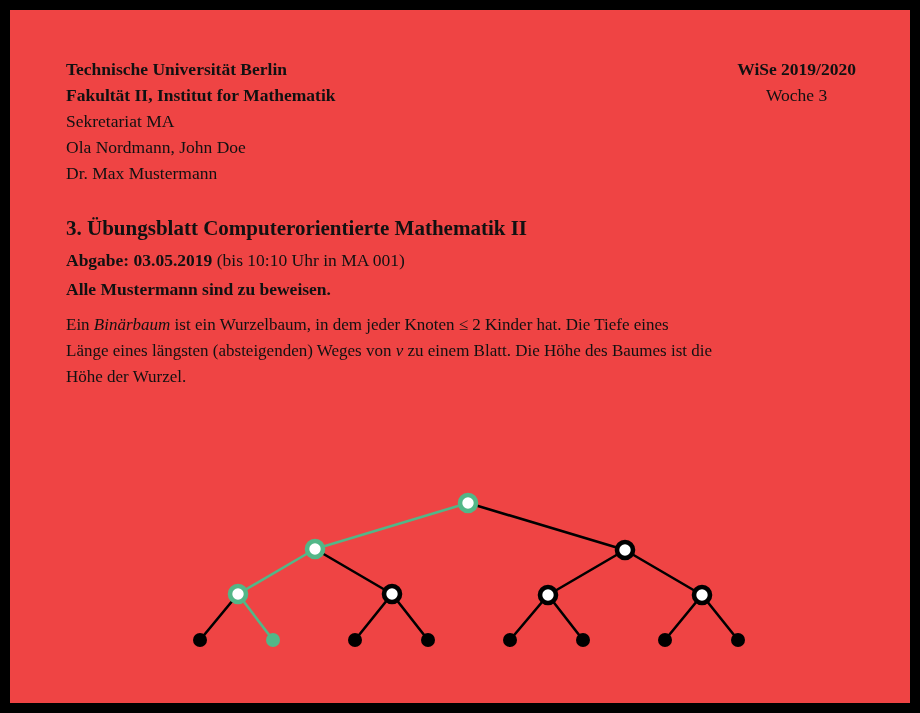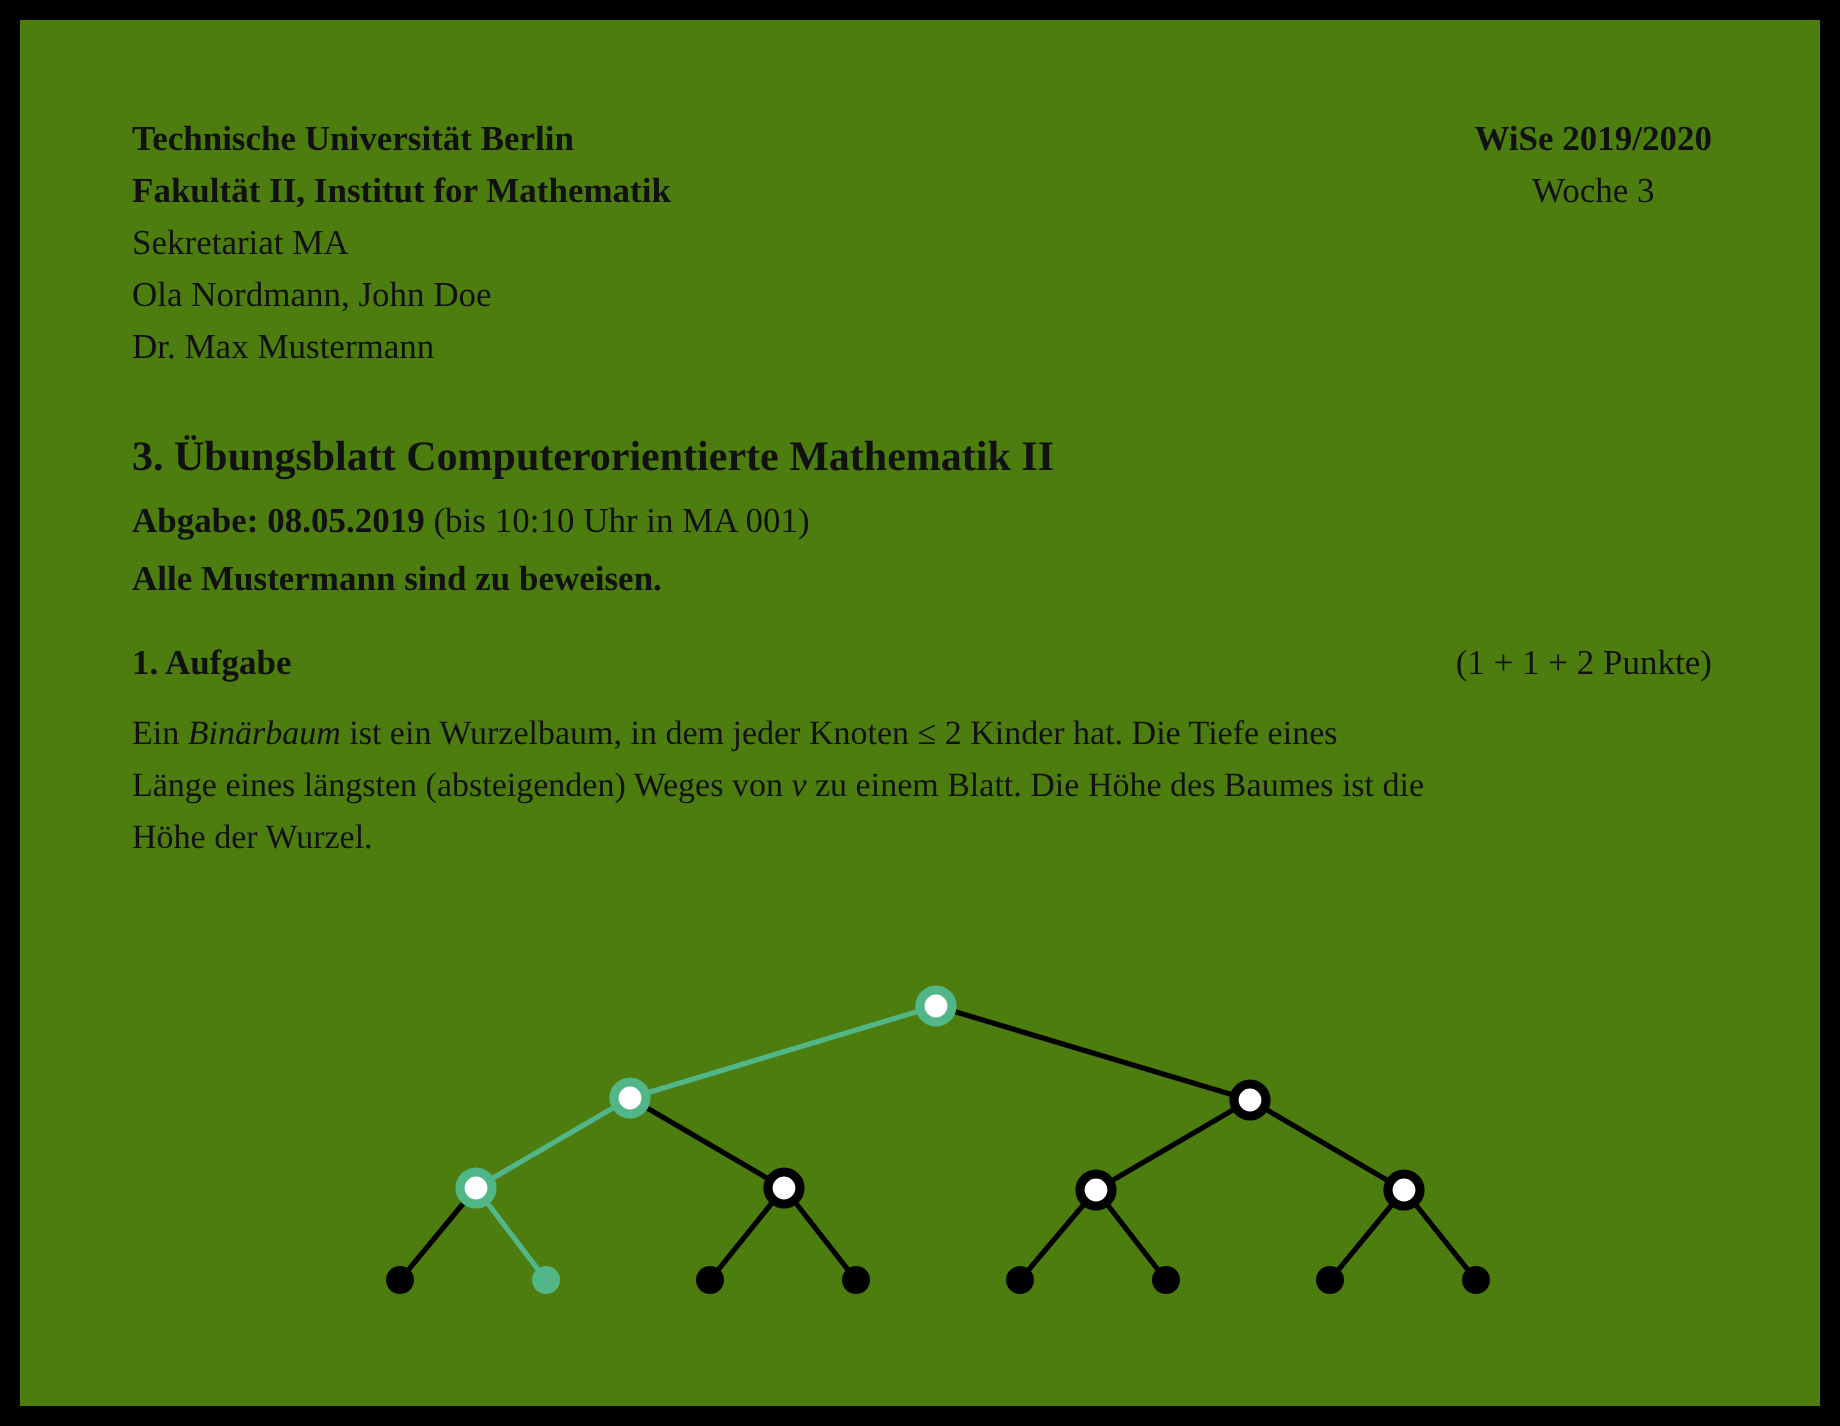--- a/index.html
+++ b/index.html
@@ -1,21 +1,21 @@
 <!DOCTYPE html>
 <html><head>
 <meta charset="utf-8">
 <style>
   html, body { margin: 0; padding: 0; background: #444; }
   * { box-sizing: border-box; }
   .frame {
     position: relative;
     width: 920px;
     height: 713px;
-    background: #4d7c0f;
+    background: #ef4444;
     border: 10px solid #000000;
     overflow: hidden;
     font-family: "Liberation Serif", serif;
     color: #111111;
   }
   .sheet {
     position: relative;
     width: 100%;
     height: 100%;
     padding: 46px 54px 0 56px;
@@ -65,28 +65,24 @@
         <div>Dr. Max Mustermann</div>
       </div>
       <div class="header-col right">
         <div class="bold">WiSe 2019/2020</div>
         <div>Woche 3</div>
       </div>
     </div>
 
     <div class="title-block">
       <div class="sheet-title">3. Übungsblatt Computerorientierte Mathematik II</div>
-      <div class="deadline-line"><b>Abgabe: 08.05.2019</b><span> (bis 10:10 Uhr in MA 001)</span></div>
+      <div class="deadline-line"><b>Abgabe: 03.05.2019</b><span> (bis 10:10 Uhr in MA 001)</span></div>
       <div class="proof-note">Alle Mustermann sind zu beweisen.</div>
     </div>
 
-    <div class="exercise-row">
-      <div class="exercise-label">1. Aufgabe</div>
-      <div class="points-label">(1 + 1 + 2 Punkte)</div>
-    </div>
 
     <div class="paragraph">
         <div class="par-line"><span>Ein </span><i>Binärbaum</i><span> ist ein Wurzelbaum, in dem jeder Knoten ≤ 2 Kinder hat. Die Tiefe eines</span></div>
         <div class="par-line"><span>Länge eines längsten (absteigenden) Weges von </span><i>v</i><span> zu einem Blatt. Die Höhe des Baumes ist die</span></div>
         <div class="par-line"><span>Höhe der Wurzel.</span></div>
       </div>
 
   </div>
 
   <svg class="tree-layer" viewBox="0 0 920 713" xmlns="http://www.w3.org/2000/svg">

